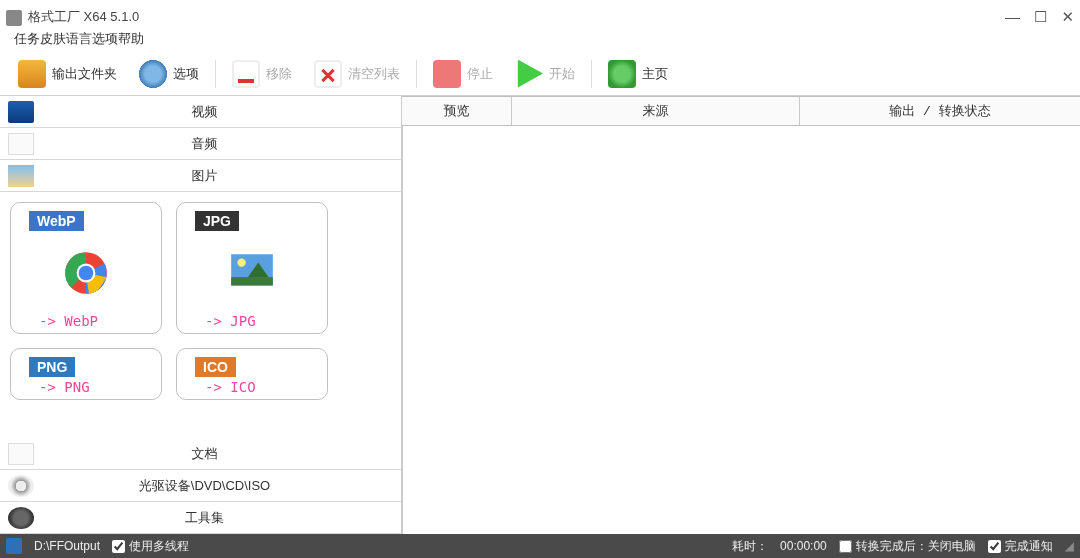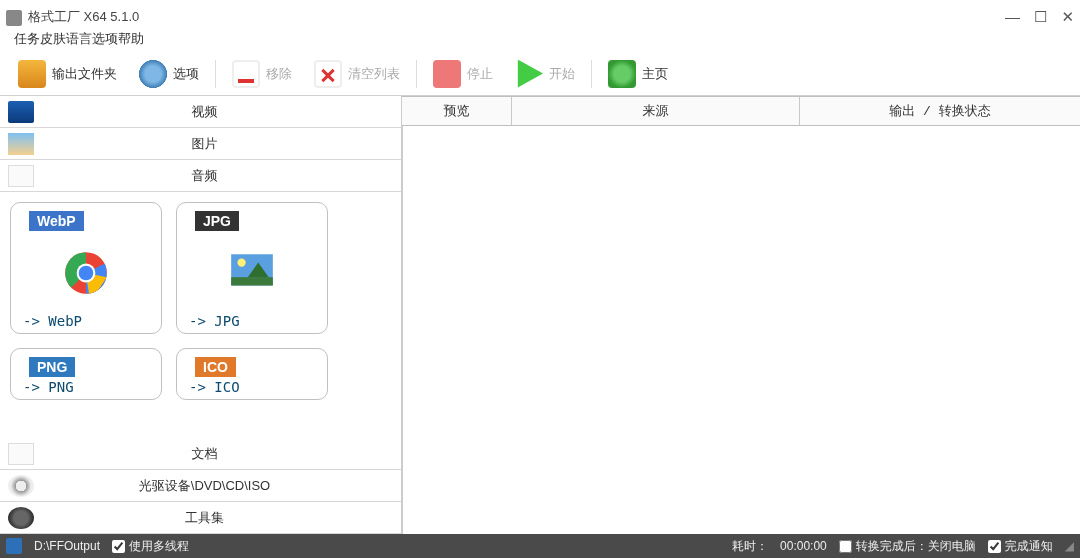--- a/index.html
+++ b/index.html
@@ -37,21 +37,21 @@
 .ci-doc{background:#fafafa;border:1px solid #ddd;}
 .ci-disc{background:radial-gradient(circle,#eee 30%,#999 32%,#eee 60%);border-radius:50%;}
 .ci-tools{background:radial-gradient(circle,#666 40%,#333 70%);border-radius:50%;}
 .grid-area{flex:1;overflow-y:scroll;background:#fff;padding:10px;display:flex;flex-wrap:wrap;gap:14px;align-content:flex-start;}
 .grid-area::-webkit-scrollbar{width:17px;}
 .grid-area::-webkit-scrollbar-track{background:#f0f0f0;}
 .grid-area::-webkit-scrollbar-thumb{background:#c0c0c0;}
 .tile{width:152px;height:132px;border:1px solid #c0c0c0;border-radius:10px;display:flex;flex-direction:column;align-items:center;padding:8px 4px 4px;cursor:pointer;background:#fff;}
 .tile .badge{align-self:flex-start;margin-left:14px;padding:2px 8px;color:#fff;font-weight:bold;font-size:14px;}
 .tile .thumb{flex:1;width:70px;margin-top:2px;display:flex;align-items:center;justify-content:center;}
-.tile .tlabel{align-self:flex-start;margin-left:8px;color:#0c4a6e;font-family:monospace;font-size:14px;}
+.tile .tlabel{align-self:flex-start;margin-left:24px;color:#ec4899;font-family:monospace;font-size:14px;}
 .bdg-webp{background:#3b74c9;}.bdg-jpg{background:#333;}.bdg-png{background:#2f7abf;}.bdg-ico{background:#e07a2a;}
 .right{flex:1;display:flex;flex-direction:column;font-family:Liberation Mono, monospace;}
 .table-head{height:30px;display:flex;border-top:1px solid #bfbfbf;border-bottom:1px solid #bfbfbf;}
 .table-head .th{display:flex;align-items:center;justify-content:center;border-right:1px solid #c8c8c8;background:#fafafa;color:#333;}
 .table-body{flex:1;background:#fff;border-left:1px solid #ccc;}
 .status{height:24px;background:#4a4a4a;display:flex;align-items:center;color:#eee;font-size:12px;padding:0 6px;gap:12px;}
 .status .sicon{width:16px;height:16px;background:#2e70b8;border-radius:2px;}
 .status .chk{display:flex;align-items:center;gap:4px;}
 .status .chk input{accent-color:#fff;}
 .status .spacer{flex:1;}
@@ -112,26 +112,26 @@
   </div>
 </div>
 
 <div class="main">
   <div class="left">
     <div class="cat-header">
       <div class="cicon ci-video"></div>
       <div class="clabel">视频</div>
     </div>
     <div class="cat-header">
+      <div class="cicon ci-audio"></div>
+      <div class="clabel">音频</div>
+    </div>
+    <div class="cat-header">
       <div class="cicon ci-image"></div>
       <div class="clabel">图片</div>
-    </div>
-    <div class="cat-header">
-      <div class="cicon ci-audio"></div>
-      <div class="clabel">音频</div>
     </div>
 
     <div class="grid-area">
       <div class="tile">
         <div class="badge bdg-webp">WebP</div>
         <div class="thumb">
           <svg viewBox="0 0 48 48">
               <circle cx="24" cy="24" r="20" fill="#ea4335"></circle>
               <circle cx="24" cy="24" r="20" fill="#4285f4" clip-path="polygon(50% 50%,100% 25%,100% 100%,50% 100%)"></circle>
               <circle cx="24" cy="24" r="20" fill="#34a853" clip-path="polygon(50% 50%,0 100%,0 0,50% 0)"></circle>

